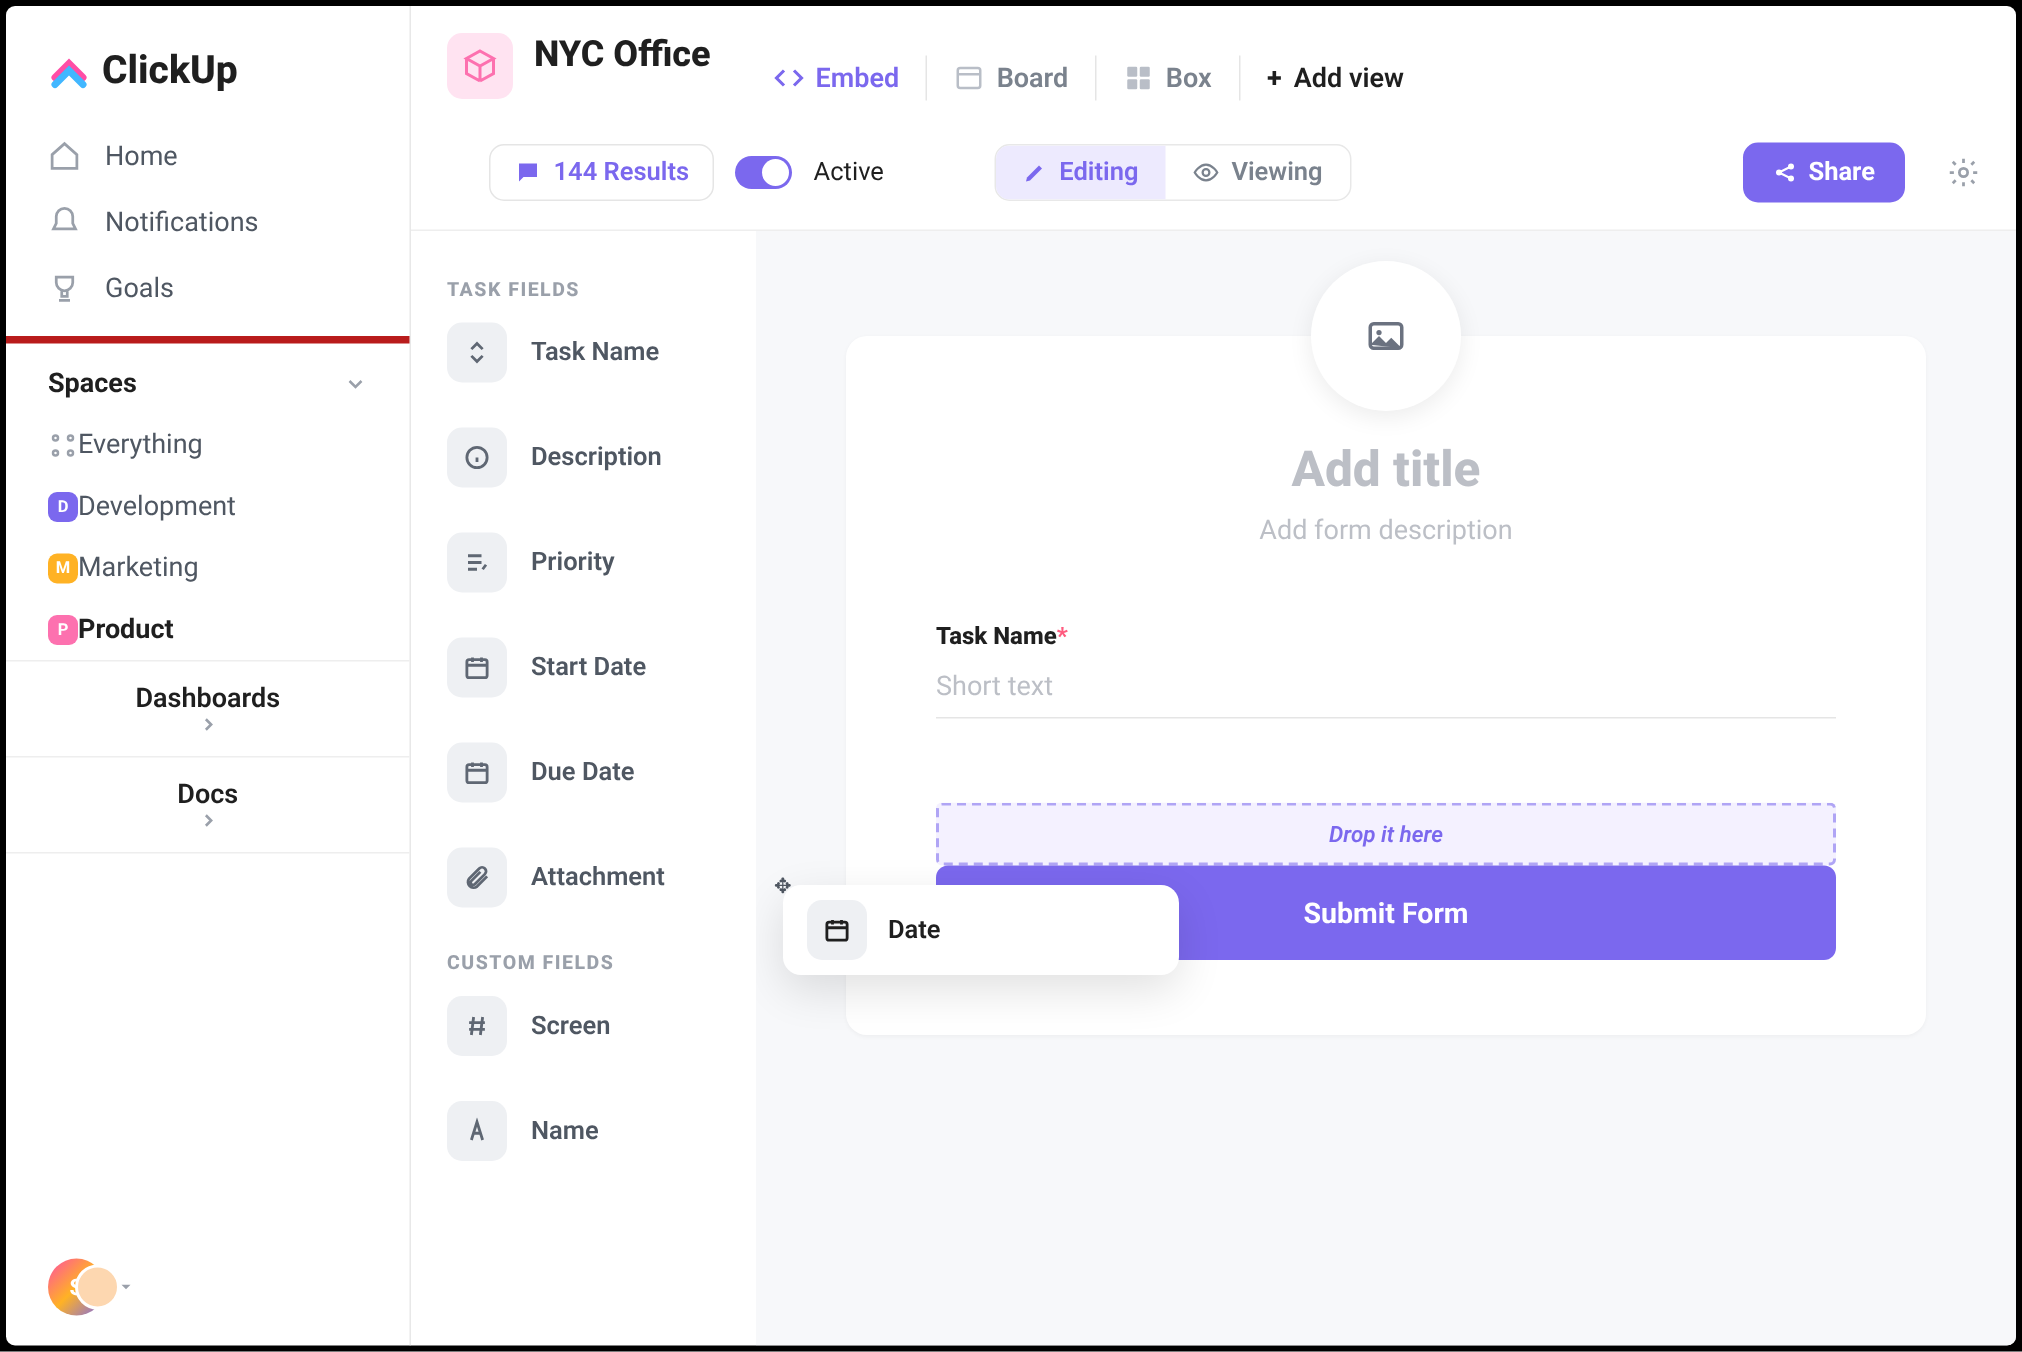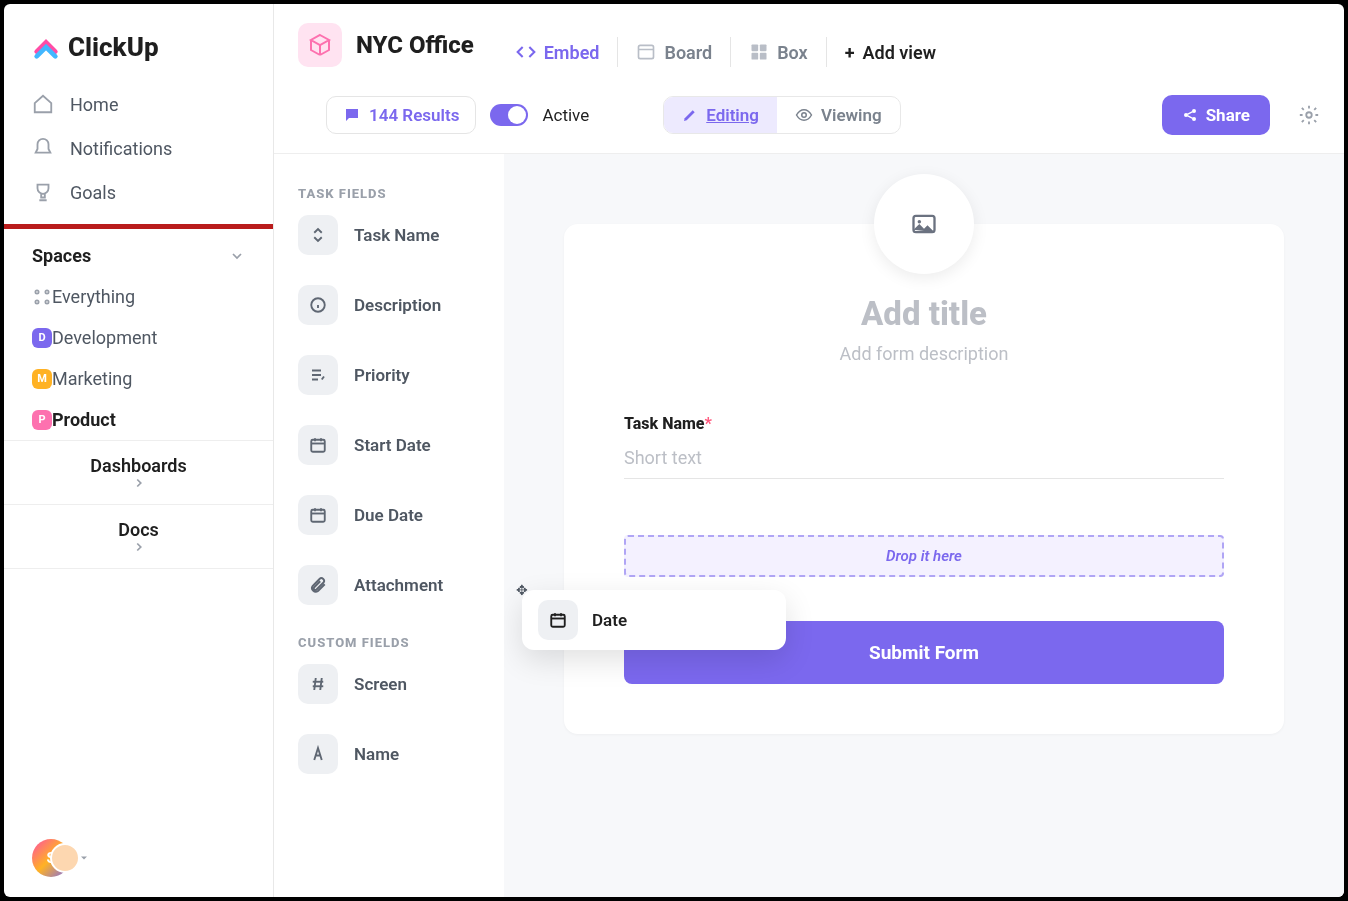--- a/index.html
+++ b/index.html
@@ -15,38 +15,38 @@
 .section-header { display: flex; justify-content: space-between; align-items: center; padding: 16px 28px 10px; font-size: 18px; font-weight: 700; color: #1f1f1f; border-top: 5px solid #b91c1c; margin-top: 10px; cursor: pointer; }
 .space-item { display: flex; align-items: center; padding: 10px 28px; font-size: 18px; color: #4f5762; cursor: pointer; }
 .space-badge { width: 20px; height: 20px; border-radius: 6px; display: inline-flex; align-items: center; justify-content: center; color: #fff; font-size: 11px; font-weight: 700; }
 .collapse-item { display: flex; justify-content: space-between; align-items: center; padding: 14px 28px; font-size: 18px; font-weight: 600; color: #1f1f1f; border-top: 1px solid #eee; cursor: pointer; flex-direction: column; }
 .avatar-row { margin-top: auto; padding: 20px 28px; display: flex; align-items: center; gap: 8px; }
 .avatar { width: 38px; height: 38px; border-radius: 50%; background: linear-gradient(135deg,#ff4da6,#ffb224,#7b68ee); display:flex; align-items:center; justify-content:center; color:#fff; font-weight:700; font-size:15px; position: relative; }
 .avatar-face { position:absolute; right:-10px; width:30px; height:30px; border-radius:50%; background:#fdd7b0; border:2px solid #fff;}
 
 
 .main { flex: 1; display: flex; flex-direction: column; }
-.topbar { display: flex; align-items: center; gap: 0; padding: 18px 24px; }
+.topbar { display: flex; align-items: flex-start; gap: 0; padding: 18px 24px; }
 .space-chip { width: 44px; height: 44px; border-radius: 10px; background: #ffe3f1; display:flex; align-items:center; justify-content:center; margin-right:14px;}
 .space-title { font-size: 24px; font-weight: 800; color: #1f1f1f; margin-right: 24px; }
 .view-tab { display: flex; align-items: center; gap: 8px; padding: 0 18px; height: 30px; font-size: 18px; font-weight: 600; color: #7a828d; cursor: pointer; border-left: 1px solid #e5e5e5; margin-top: 15px;}
 .view-tab.first { border-left: none; }
 .view-tab.active { color: #7b68ee; }
 .view-tab .plus { font-weight: 700; }
 
 
 .toolbar { display:flex; align-items:center; gap: 14px; padding: 10px 24px 18px; border-bottom:1px solid #eee;}
 .pill { display:flex; align-items:center; gap:8px; padding: 8px 16px; border-radius: 10px; font-size:17px; font-weight:600; }
 .pill.results { border:1px solid #e5e5e5; color:#7b68ee;margin-left:28px; }
 .toggle { width:38px; height:22px; border-radius:11px; background:#7b68ee; position:relative; }
 .toggle::after{ content:''; position:absolute; right:2px; top:2px; width:18px; height:18px; border-radius:50%; background:#fff;}
 .active-label{ font-size:17px; font-weight:400; color:#1f1f1f;}
 .mode-group { margin-left: 60px; display:flex; border:1px solid #e8e8e8; border-radius: 10px; overflow:hidden;}
 .mode-btn { display:flex; align-items:center; gap:8px; padding:8px 18px; font-size:17px; font-weight:600; color:#7a828d; cursor:pointer;}
-.mode-btn.active { background:#edeafe; color:#7b68ee;text-decoration:underline;}
+.mode-btn.active { background:#edeafe; color:#7b68ee;}
 .share-btn { margin-left:auto; background:#7b68ee; color:#fff; border-radius:10px; padding:10px 20px; font-size:17px; font-weight:700; display:flex; align-items:center; gap:8px; cursor:pointer;}
 .gear { margin-left:14px; color:#9aa0aa; cursor:pointer;}
 
 
 .body { flex:1; display:flex; overflow:hidden;}
 .fields-col { width: 230px; padding: 24px 0 24px 24px; overflow:auto;}
 .field-header { font-size:13px; letter-spacing:1px; font-weight:800; color:#9aa0aa; margin: 8px 0 14px;}
 .field-item { display:flex; align-items:center; gap:16px; margin-bottom: 30px; cursor:grab;}
 .field-icon { width:40px; height:40px; border-radius:10px; background:#eef0f3; display:flex; align-items:center; justify-content:center; color:#5f6773;}
 .field-label { font-size:17px; font-weight:600; color:#4f5762;}
@@ -54,21 +54,21 @@
 .canvas { flex:1; background:#f7f8fa; padding: 30px 40px; overflow:auto; position:relative;}
 .form-card { background:#fff; border-radius:14px; width: 720px; margin: 40px auto 0; padding: 70px 60px 50px; position:relative; box-shadow: 0 1px 3px rgba(0,0,0,0.04);}
 .img-circle { position:absolute; top:-50px; left:50%; transform:translateX(-50%); width:100px; height:100px; border-radius:50%; background:#fff; box-shadow:0 4px 16px rgba(0,0,0,0.08); display:flex; align-items:center; justify-content:center; color:#6b7280; font-size:24px;}
 .form-title { text-align:center; font-size:33px; font-weight:800; color:#bcbfc6;}
 .form-desc { text-align:center; font-size:18px; color:#bcbfc6; margin-top:10px;}
 .form-field { margin-top: 50px;}
 .form-field-label { font-size:16px; font-weight:800; color:#1f1f1f;}
 .req { color:#ff5b7f;}
 .short-text { font-size:18px; color:#bcbfc6; margin-top:14px; padding-bottom:10px; border-bottom:1px solid #e5e5e5;}
 .drop-zone { margin-top: 56px; border:2px dashed #b0a5f5; background:#f4f1ff; border-radius:4px; text-align:center; padding:10px; color:#7b68ee; font-style:italic; font-weight:600; font-size:15px;}
-.submit-btn { margin-top: 44px; width:100%; background:#7b68ee; color:#fff; font-size:19px; font-weight:700; text-align:center; padding:20px; border-radius:8px; cursor:pointer;}
+.submit-btn { width:100%; background:#7b68ee; color:#fff; font-size:19px; font-weight:700; text-align:center; padding:20px; border-radius:8px; cursor:pointer;}
 
 
 .drag-chip { position:absolute; left: 18px; top: 436px; width: 264px; background:#fff; border-radius:12px; box-shadow:0 10px 30px rgba(0,0,0,0.12); display:flex; align-items:center; gap:14px; padding:10px 16px;}
 .drag-handle { position:absolute; left: 12px; top: 428px; font-size:14px; color:#4f5762;}
 
 svg { flex-shrink:0; }
 </style>
 </head>
 <body>
 

